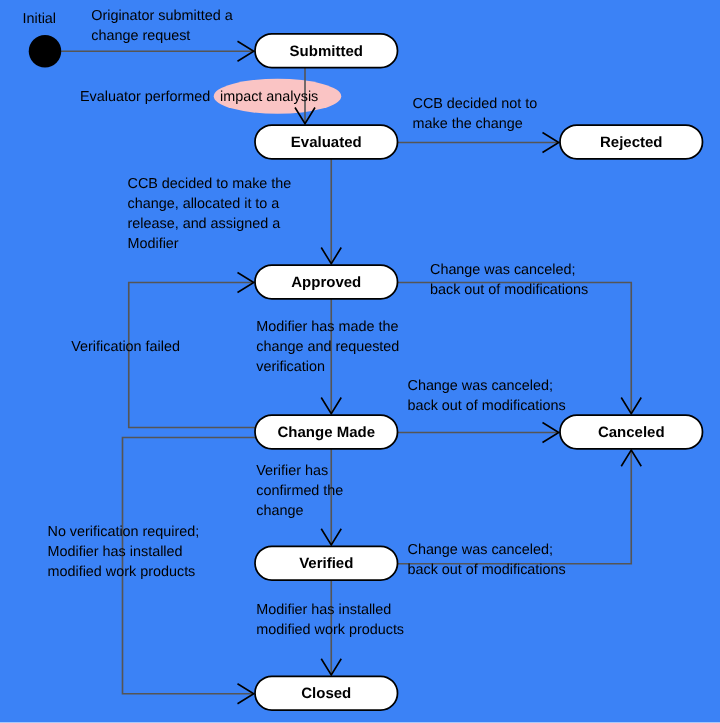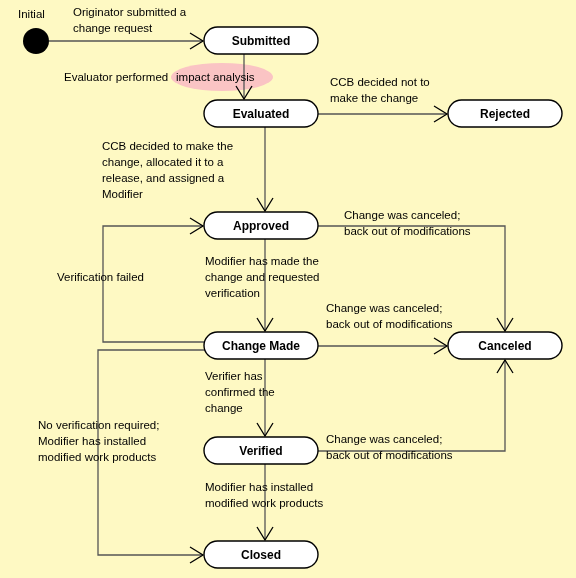--- a/index.html
+++ b/index.html
@@ -8,21 +8,21 @@
     padding: 0;
     background: #ffffff;
   }
   body {
     font-family: "Liberation Sans", sans-serif;
   }
   #diagram-root {
     position: relative;
     width: 576px;
     height: 578px;
-    background: #fef9c3;
+    background: #3b82f6;
     overflow: hidden;
   }
   svg#diagram-svg {
     position: absolute;
     top: 0;
     left: 0;
     width: 576px;
     height: 578px;
   }
   .state-label {

